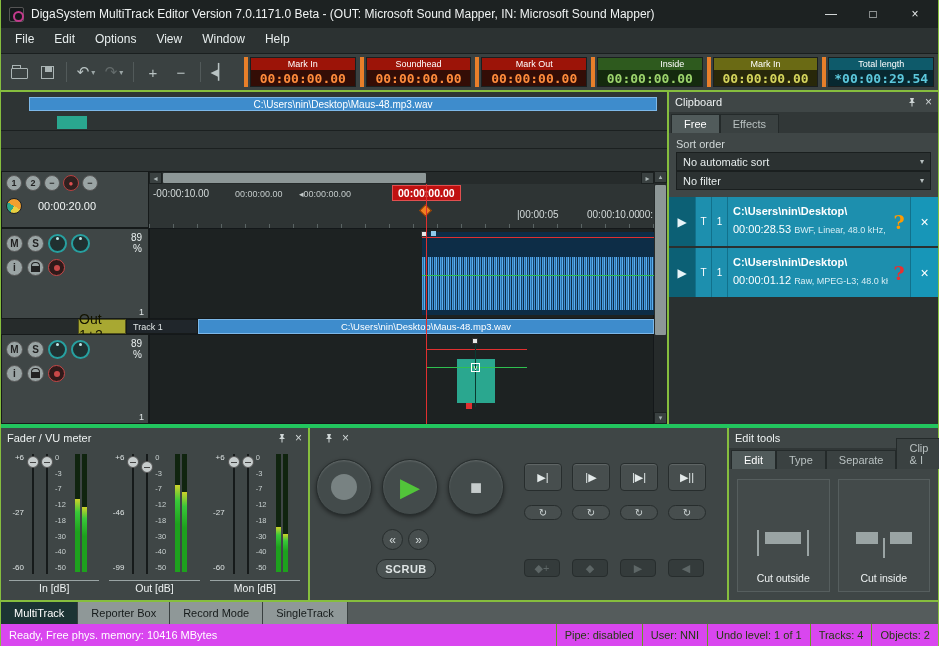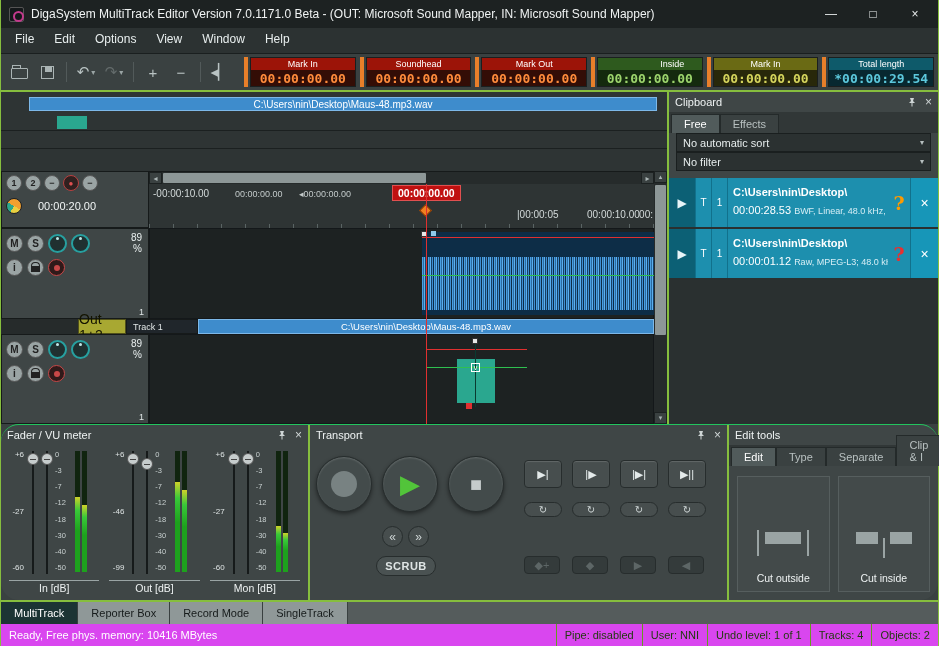--- a/index.html
+++ b/index.html
@@ -138,21 +138,21 @@
   .cinfo { flex:1; padding:4px 5px 0; overflow:hidden; border-left:1px solid #11718c; }
   .cpath { color:#fff; font-size:11px; font-weight:bold; white-space:nowrap; }
   .cline2 { margin-top:3px; white-space:nowrap; }
   .cdur { color:#fff; font-size:11px; }
   .cfmt { color:#d6eef5; font-size:9px; margin-left:3px; }
   .cbadge { width:22px; display:flex; align-items:center; justify-content:center; font-size:19px; font-weight:bold; font-family:"DejaVu Serif", serif; }
   .badge-orange { color:#ff9a00; } .badge-red { color:#e83030; }
   .cx { width:28px; background:#1796b8; border-left:1px solid #11718c; display:flex; align-items:center; justify-content:center; color:#fff; font-size:14px; }
 
   
-  .bottom { height:176px; border-top:1px solid #22c55e; display:flex; flex:none; background:#3f4646;border-radius:18px; }
+  .bottom { height:176px; border-top:4px solid #22c55e; display:flex; flex:none; background:#3f4646; }
   .fpanel { width:309px; border-right:2px solid #86be3e; display:flex; flex-direction:column; }
   .tpanel { flex:1; border-right:2px solid #86be3e; position:relative; }
   .epanel { width:209px; display:flex; flex-direction:column; }
 
   .fbody { flex:1; display:flex; padding:4px 8px 4px; gap:10px; }
   .fgroup { flex:1; display:flex; flex-direction:column; }
   .frow { flex:1; display:flex; gap:2px; }
   .lsc { width:16px; display:flex; flex-direction:column; justify-content:space-between; align-items:flex-end; font-size:8px; color:#dde3e3; padding:1px 1px 6px 0; }
   .slider { width:12px; position:relative; }
   .slider::before { content:""; position:absolute; left:5px; top:2px; bottom:4px; width:2px; background:#161a1a; }
@@ -417,20 +417,21 @@
               <path d="M3 1h4l-1 3 2 2H2l2-2z" fill="#cfd6d6"></path>
               <rect x="4.5" y="6" width="1" height="3.5" fill="#cfd6d6"></rect>
             </svg>
           </span>
         <span class="picon">×</span>
       </div>
       <div class="ctabs">
         <span class="ctab active">Free</span>
         <span class="ctab">Effects</span>
       </div>
+      <div class="clabel">Sort order</div>
       <div class="cdrop">
         <span class="val">No automatic sort</span>
         <span class="caret">▾</span>
       </div>
       <div class="cdrop">
         <span class="val">No filter</span>
         <span class="caret">▾</span>
       </div>
       <div class="citems">
         <div class="citem">
@@ -577,21 +578,20 @@
             </div>
           </div>
           <div class="flabel">Mon [dB]</div>
         </div>
 
       </div>
     </div>
 
     <div class="tpanel">
       <div class="phead">
-        <span class="ptitle">Transport</span>
         <span class="picon">
             <svg viewBox="0 0 10 10" width="10" height="10">
               <path d="M3 1h4l-1 3 2 2H2l2-2z" fill="#cfd6d6"></path>
               <rect x="4.5" y="6" width="1" height="3.5" fill="#cfd6d6"></rect>
             </svg>
           </span>
         <span class="picon">×</span>
       </div>
       <div class="tbody">
         <div class="bigbtn" style="left:6px;top:12px">

